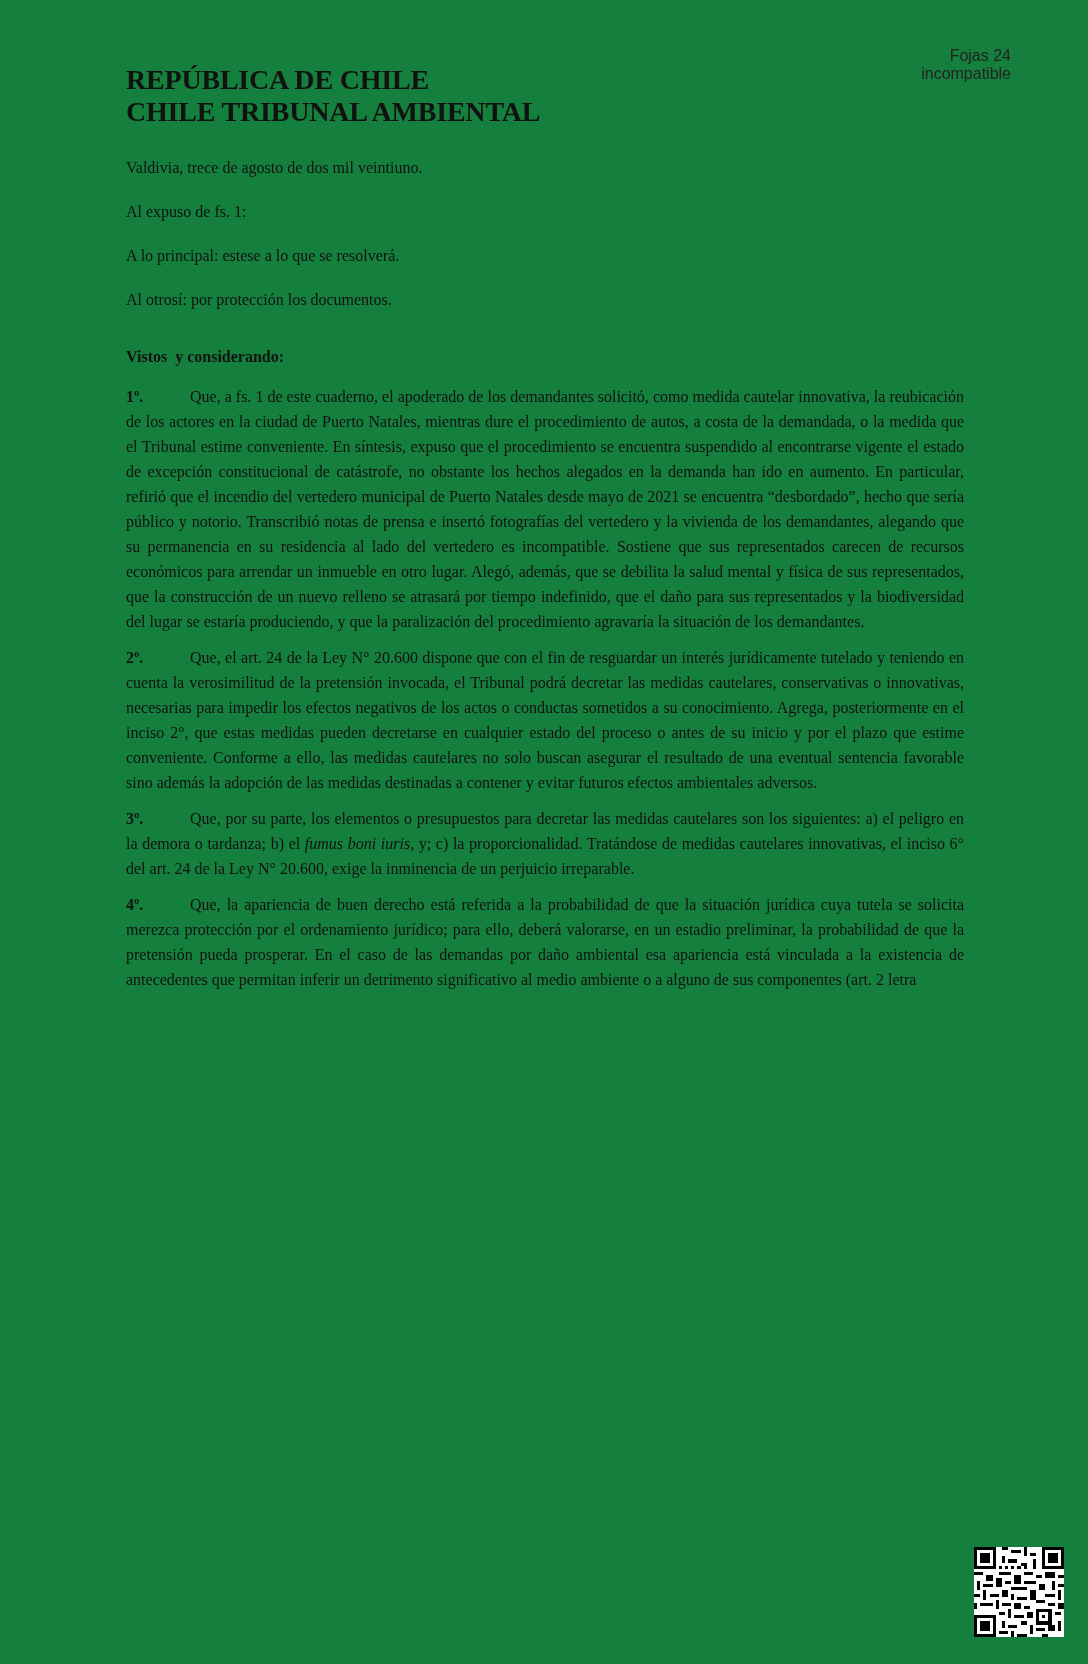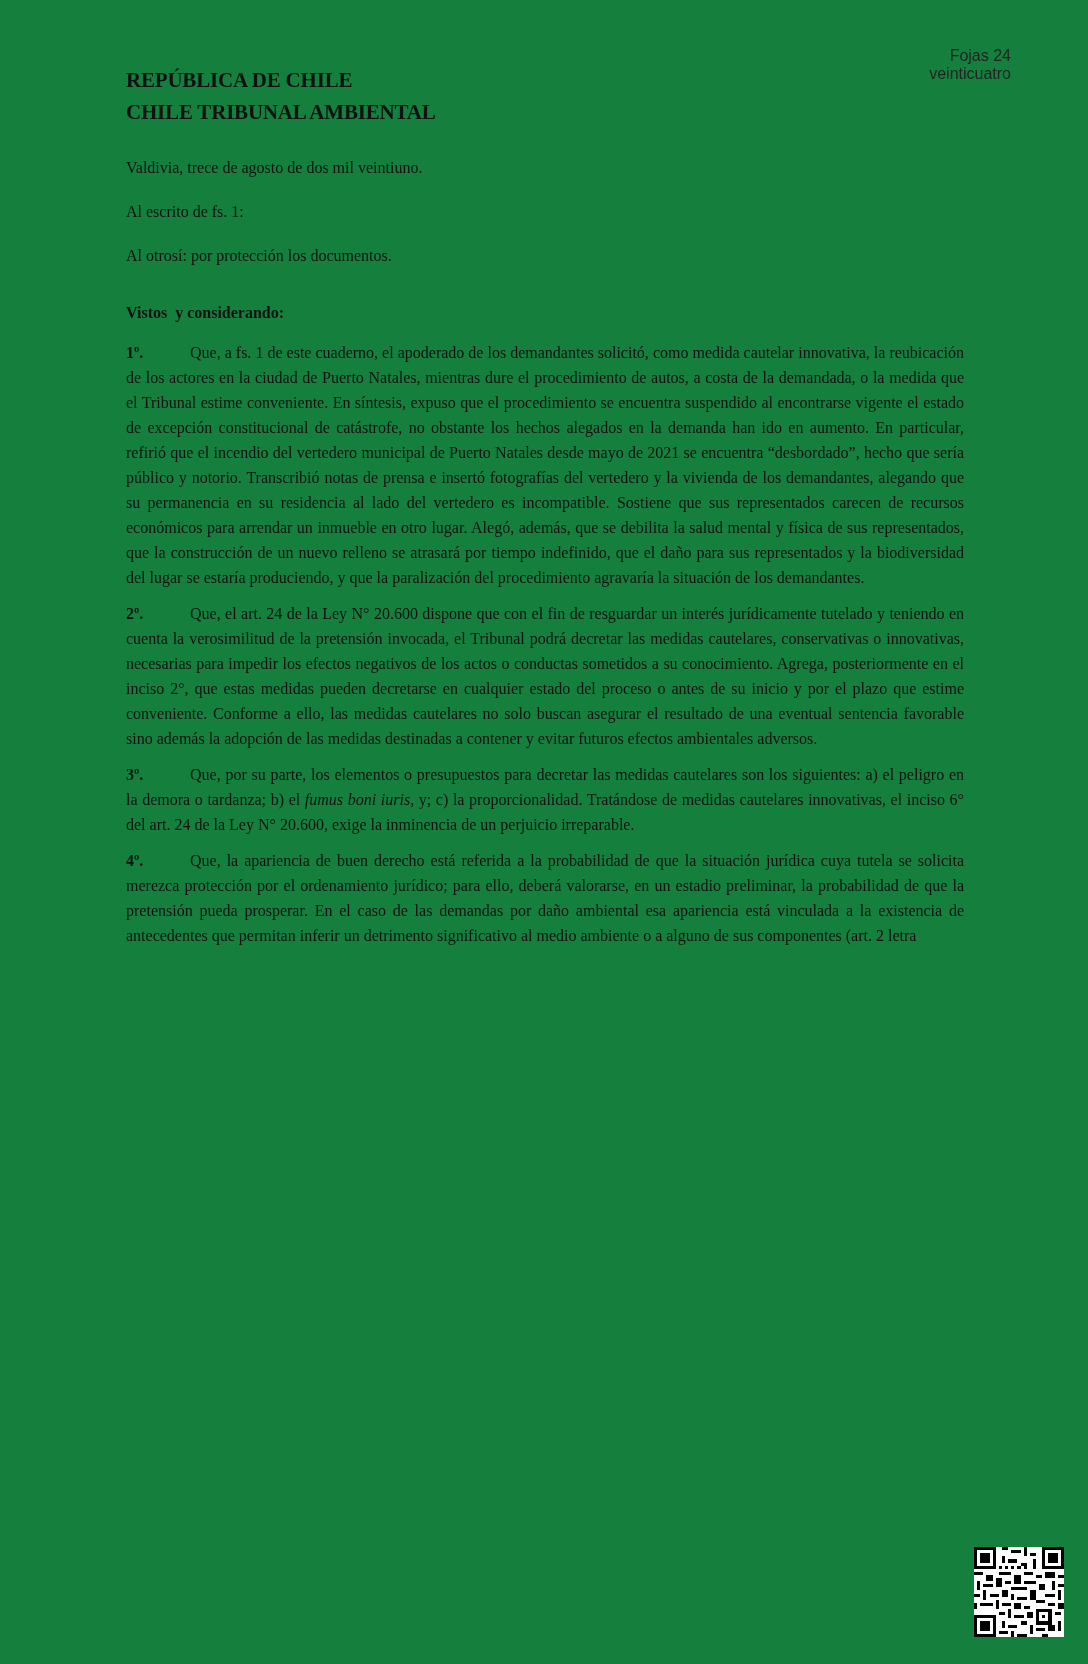--- a/index.html
+++ b/index.html
@@ -1,44 +1,45 @@
 <!DOCTYPE html>
 <html><head>
 <meta charset="utf-8">
 <style>
   html, body { margin: 0; padding: 0; background: #ffffff; }
   body { width: 1088px; height: 1664px; position: relative; overflow: hidden; color: #111; }
   .page { position: absolute; left: 0; top: 0; width: 1088px; height: 1664px; background: #15803d; padding-left: 35px; }
   .fojas { position: absolute; right: 112px; top: 47px; text-align: right; font-family: "Liberation Sans", sans-serif; font-size: 16px; line-height: 18px; color: #222; }
-  .header { position: absolute; left: 126px; top: 64px; font-family: "Liberation Serif", serif; font-weight: bold; font-size: 21px; line-height: 32px; letter-spacing: -0.2px; }
+  .header { position: absolute; left: 126px; top: 64px; font-family: "Liberation Serif", serif; font-weight: bold; font-size: 28px; line-height: 32px; letter-spacing: -0.2px; }
   .content { position: absolute; left: 126px; top: 151px; width: 838px; font-family: "Liberation Serif", serif; font-size: 16px; color: #111; }
   .plain { margin: 0 0 11px 0; line-height: 33px; }
   .vistos { font-weight: bold; margin: 0 0 11px 0; line-height: 33px; }
   .para { margin: 0 0 11px 0; line-height: 25px; text-align: justify; }
   .num { font-weight: bold; display: inline-block; width: 64px; }
   .qr { position: absolute; left: 974px; top: 1547px; width: 90px; height: 90px; }
 </style>
 </head>
 <body>
 
 <div class="page">
 
   <div class="fojas">
     <div>Fojas 24</div>
-    <div>veinticuatro</div>
+    <div>incompatible</div>
   </div>
 
   <div class="header">
     <div>REPÚBLICA DE CHILE</div>
     <div>CHILE TRIBUNAL AMBIENTAL</div>
   </div>
 
   <div class="content">
     <p class="plain">Valdivia, trece de agosto de dos mil veintiuno.</p>
-    <p class="plain">Al escrito de fs. 1:</p>
+    <p class="plain">Al expuso de fs. 1:</p>
+    <p class="plain">A lo principal: estese a lo que se resolverá.</p>
     <p class="plain">Al otrosí: por protección los documentos.</p>
     <p class="vistos" style="white-space: pre; margin-top: 24px;">Vistos  y considerando:</p>
 
     <p class="para"><span class="num">1º.</span><span>Que,  a fs. 1 de este cuaderno, el apoderado de los demandantes solicitó, como medida cautelar innovativa, la reubicación de los actores en la ciudad de Puerto Natales, mientras dure el procedimiento de autos, a costa de la demandada, o la medida que el Tribunal estime conveniente. En síntesis, expuso que el procedimiento se encuentra suspendido al encontrarse vigente el estado de excepción constitucional de catástrofe, no obstante los hechos alegados en la demanda han ido en aumento. En particular, refirió que el incendio del vertedero municipal de Puerto Natales desde mayo de 2021 se encuentra “desbordado”, hecho que sería público y notorio. Transcribió notas de prensa e insertó fotografías del vertedero y la vivienda de los demandantes, alegando que su permanencia en su residencia al lado del vertedero es incompatible. Sostiene que sus representados carecen de recursos económicos para arrendar un inmueble en otro lugar. Alegó, además, que se debilita la salud mental y física de sus representados, que la construcción de un nuevo relleno se atrasará por tiempo indefinido, que el daño para sus representados y la biodiversidad del lugar se estaría produciendo, y que la paralización del procedimiento agravaría la situación de los demandantes.</span></p>
 
     <p class="para"><span class="num">2º.</span><span>Que, el art. 24 de la Ley N° 20.600 dispone que con el fin de resguardar un interés jurídicamente tutelado y teniendo en cuenta la verosimilitud de la pretensión invocada, el Tribunal podrá decretar las medidas cautelares, conservativas o innovativas, necesarias para impedir los efectos negativos de los actos o conductas sometidos a su conocimiento. Agrega, posteriormente en el inciso 2°, que estas medidas pueden decretarse en cualquier estado del proceso o antes de su inicio y por el plazo que estime conveniente. Conforme a ello, las medidas cautelares no solo buscan asegurar el resultado de una eventual sentencia favorable sino además la adopción de las medidas destinadas a contener y evitar futuros efectos ambientales adversos.</span></p>
 
     <p class="para"><span class="num">3º.</span><span>Que, por su parte, los elementos o presupuestos para decretar las medidas cautelares son los siguientes: a) el peligro en la demora o tardanza; b) el </span><em>fumus boni iuris</em><span>, y; c) la proporcionalidad. Tratándose de medidas cautelares innovativas, el inciso 6° del art. 24 de la Ley N° 20.600, exige la inminencia de un perjuicio irreparable.</span></p>
 
     <p class="para"><span class="num">4º.</span><span>Que, la apariencia de buen derecho está referida a la probabilidad de que la situación jurídica cuya tutela se solicita merezca protección por el ordenamiento jurídico; para ello, deberá valorarse, en un estadio preliminar, la probabilidad de que la pretensión pueda prosperar. En el caso de las demandas por daño ambiental esa apariencia está vinculada a la existencia de antecedentes que permitan inferir un detrimento significativo al medio ambiente o a alguno de sus componentes (art. 2 letra</span></p>

